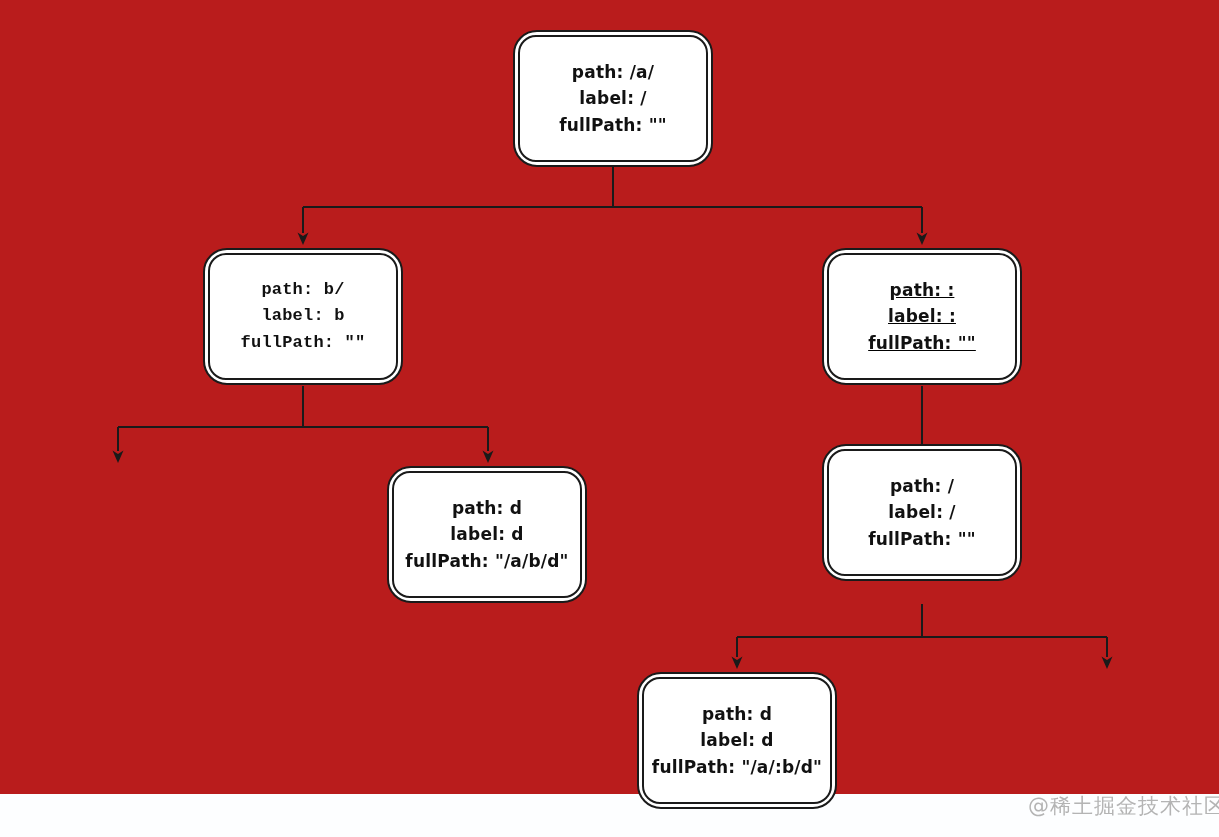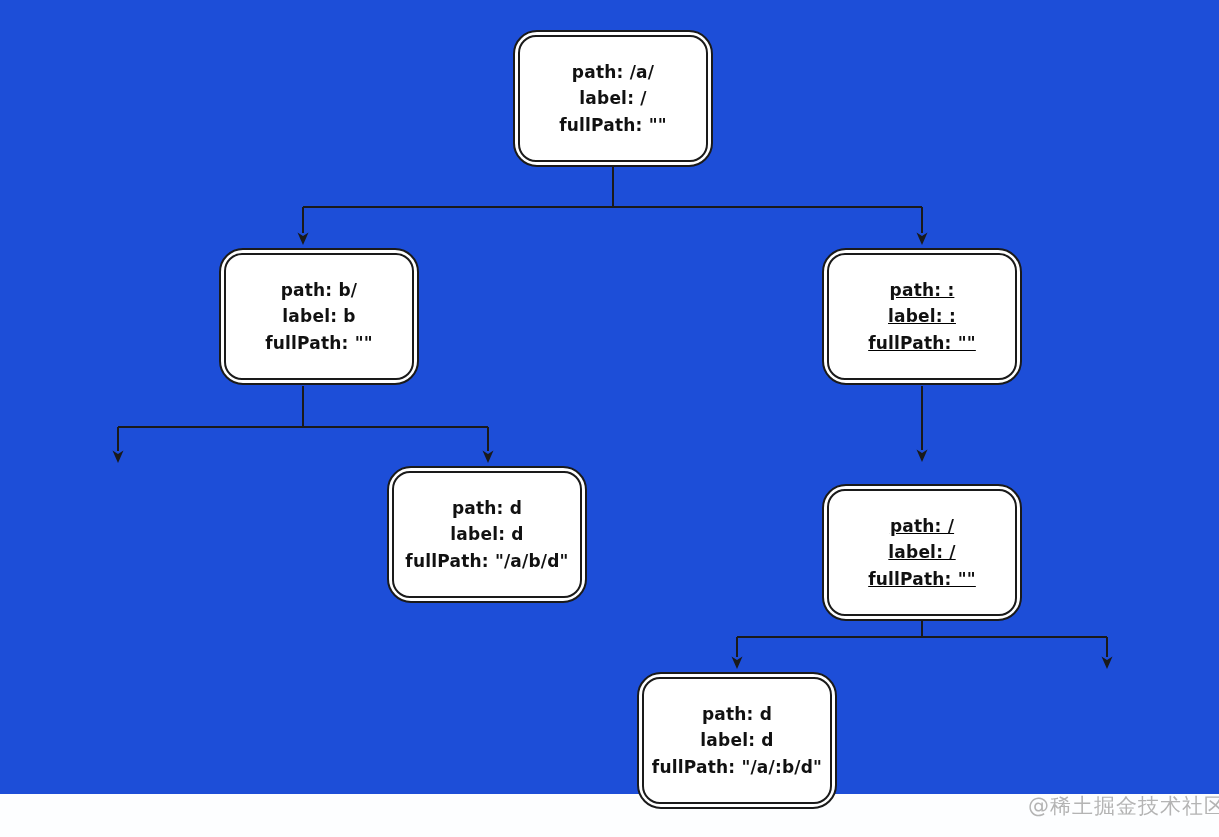--- a/index.html
+++ b/index.html
@@ -5,21 +5,21 @@
   * { margin: 0; padding: 0; box-sizing: border-box; }
   html, body { width: 1219px; height: 837px; overflow: hidden; }
   body {
     font-family: "DejaVu Sans", "Liberation Sans", sans-serif;
     background: #fdfeff;
   }
   .canvas {
     position: relative;
     width: 1219px;
     height: 794px;
-    background: #1d4ed8;
+    background: #b91c1c;
   }
   .connectors {
     position: absolute;
     left: 0; top: 0;
     width: 1219px; height: 837px;
     pointer-events: none;
     z-index: 1;
   }
   .node {
     position: absolute;
@@ -55,25 +55,25 @@
     top: 792px;
     font-size: 21px;
     font-weight: 500;
     color: #b4b4b4;
     letter-spacing: 1px;
     z-index: 3;
     white-space: nowrap;
   }
   
   .pos-root  { left: 513px;  top: 30px;  }
-  .pos-b     { left: 219px;  top: 248px; }
+  .pos-b     { left: 203px;  top: 248px; font-family: Liberation Mono, monospace; }
   .pos-colon { left: 822px;  top: 248px; text-decoration: underline; }
   .pos-c     { left: 17px;   top: 466px; }
   .pos-d1    { left: 387px;  top: 466px; }
-  .pos-slash { left: 822px;  top: 484px; text-decoration: underline; }
+  .pos-slash { left: 822px;  top: 444px; }
   .pos-d2    { left: 637px;  top: 672px; }
   .pos-f     { left: 1007px; top: 672px; }
 </style>
 </head>
 <body>
 
 <div class="canvas">
 
   <svg class="connectors" viewBox="0 0 1219 837" xmlns="http://www.w3.org/2000/svg">
     <defs>

